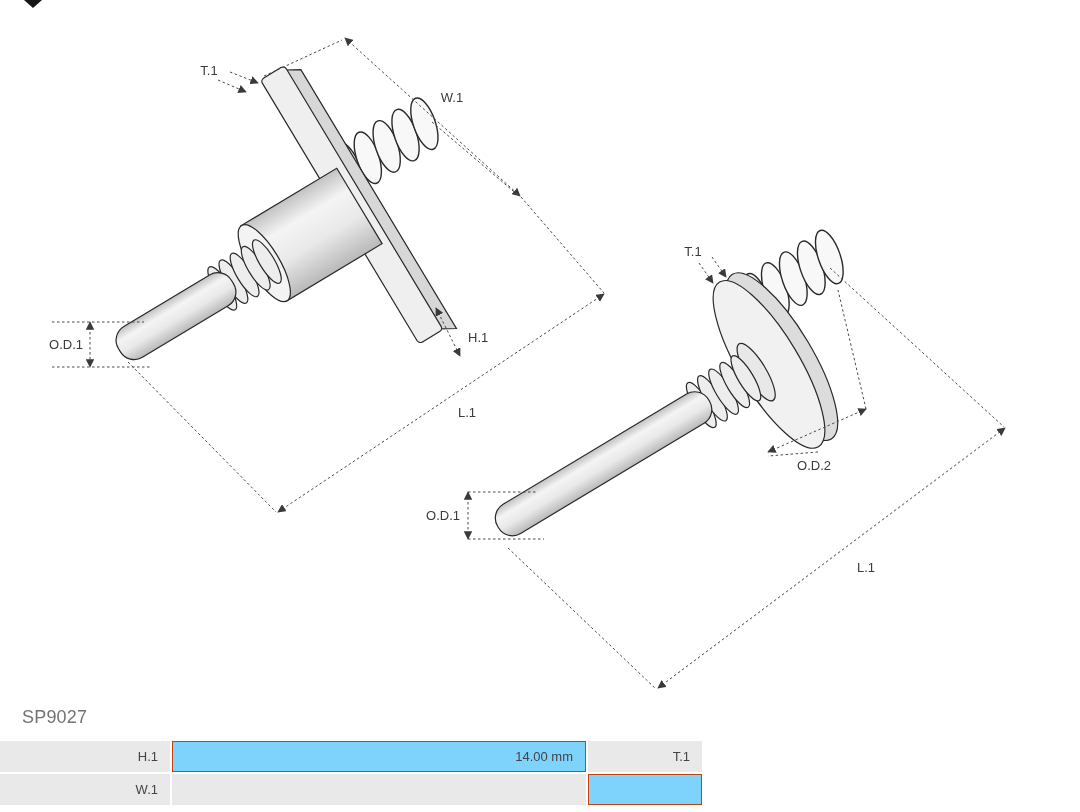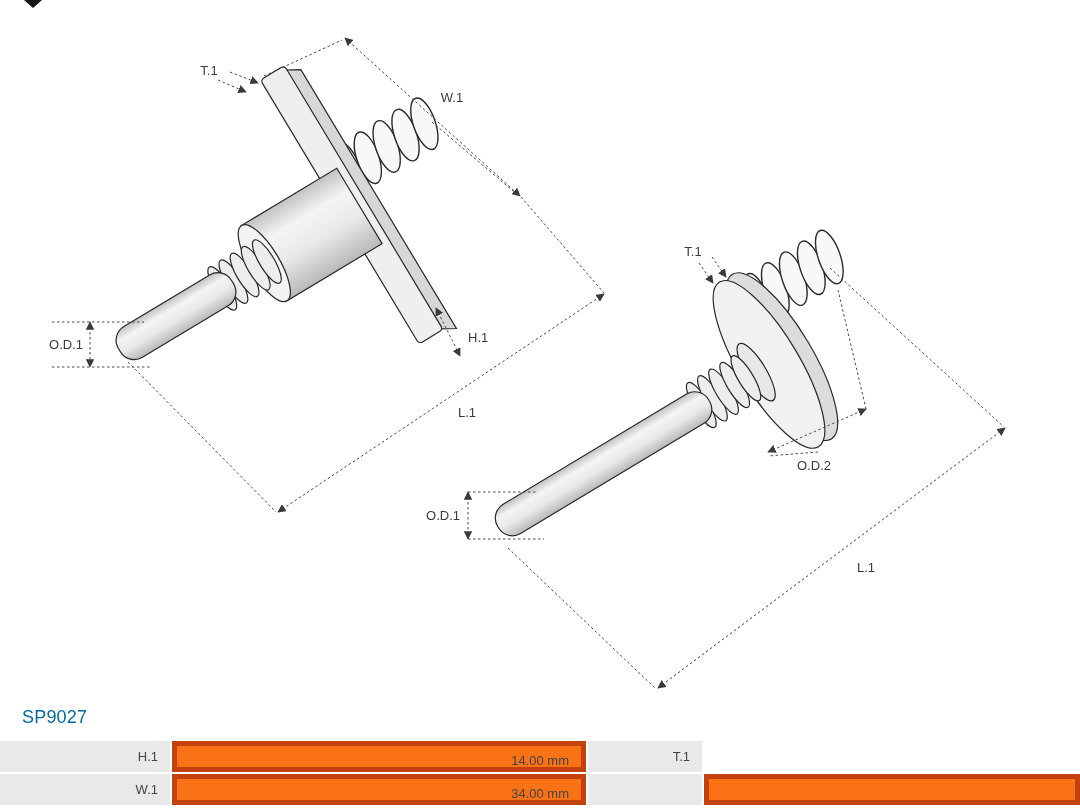--- a/index.html
+++ b/index.html
@@ -21,42 +21,42 @@
     font-family: "Liberation Sans", sans-serif;
     font-size: 13px;
     fill: #3b3b3b;
   }
 
   .part-number {
     position: absolute;
     left: 22px;
     top: 707px;
     font-size: 18px;
-    color: #0369a1;
+    color: #737373;
     letter-spacing: 0.2px;
   }
 
   .spec-table { position: absolute; left: 0; top: 741px; width: 1080px; }
   .spec-row {
     display: grid;
     grid-template-columns: 170px 414px 114px 376px;
     column-gap: 2px;
     height: 31px;
     margin-bottom: 2px;
   }
   .cell {
     font-size: 13px;
     color: #444444;
     text-align: right;
     padding: 0 12px;
     line-height: 31px;
     overflow: hidden;
   }
   .cell.label { background: #e9e9e9; }
-  .cell.value { background: #f97316; border: 5px solid #c2410c; line-height: 29px; padding-left: 36px; }
+  .cell.value { background: #7dd3fc; border: 1px solid #c2410c; line-height: 29px; padding-left: 36px; }
 </style>
 </head>
 <body>
 
 <div class="screen">
 
   <svg class="diagram-svg" width="1080" height="740" viewBox="0 0 1080 740" xmlns="http://www.w3.org/2000/svg">
     <defs>
       <marker id="ah" viewBox="0 0 10 10" refX="9" refY="5" markerWidth="8.5" markerHeight="8.5" orient="auto-start-reverse">
         <path d="M0 0 L10 5 L0 10 Z" fill="#3a3a3a"></path>
@@ -193,19 +193,18 @@
   <div class="part-number">SP9027</div>
 
   <div class="spec-table">
     <div class="spec-row">
       <div class="cell label">H.1</div>
       <div class="cell value">14.00 mm</div>
       <div class="cell label">T.1</div>
     </div>
     <div class="spec-row">
       <div class="cell label">W.1</div>
-      <div class="cell value">34.00 mm</div>
       <div class="cell label"></div>
       <div class="cell value"></div>
     </div>
   </div>
 
 </div>
 
 </body></html>

